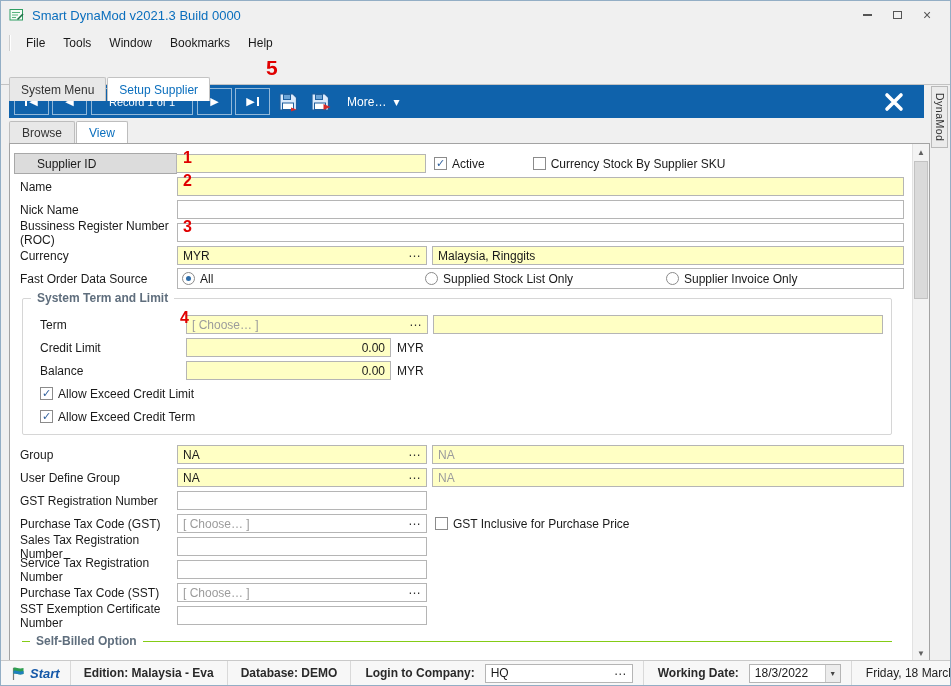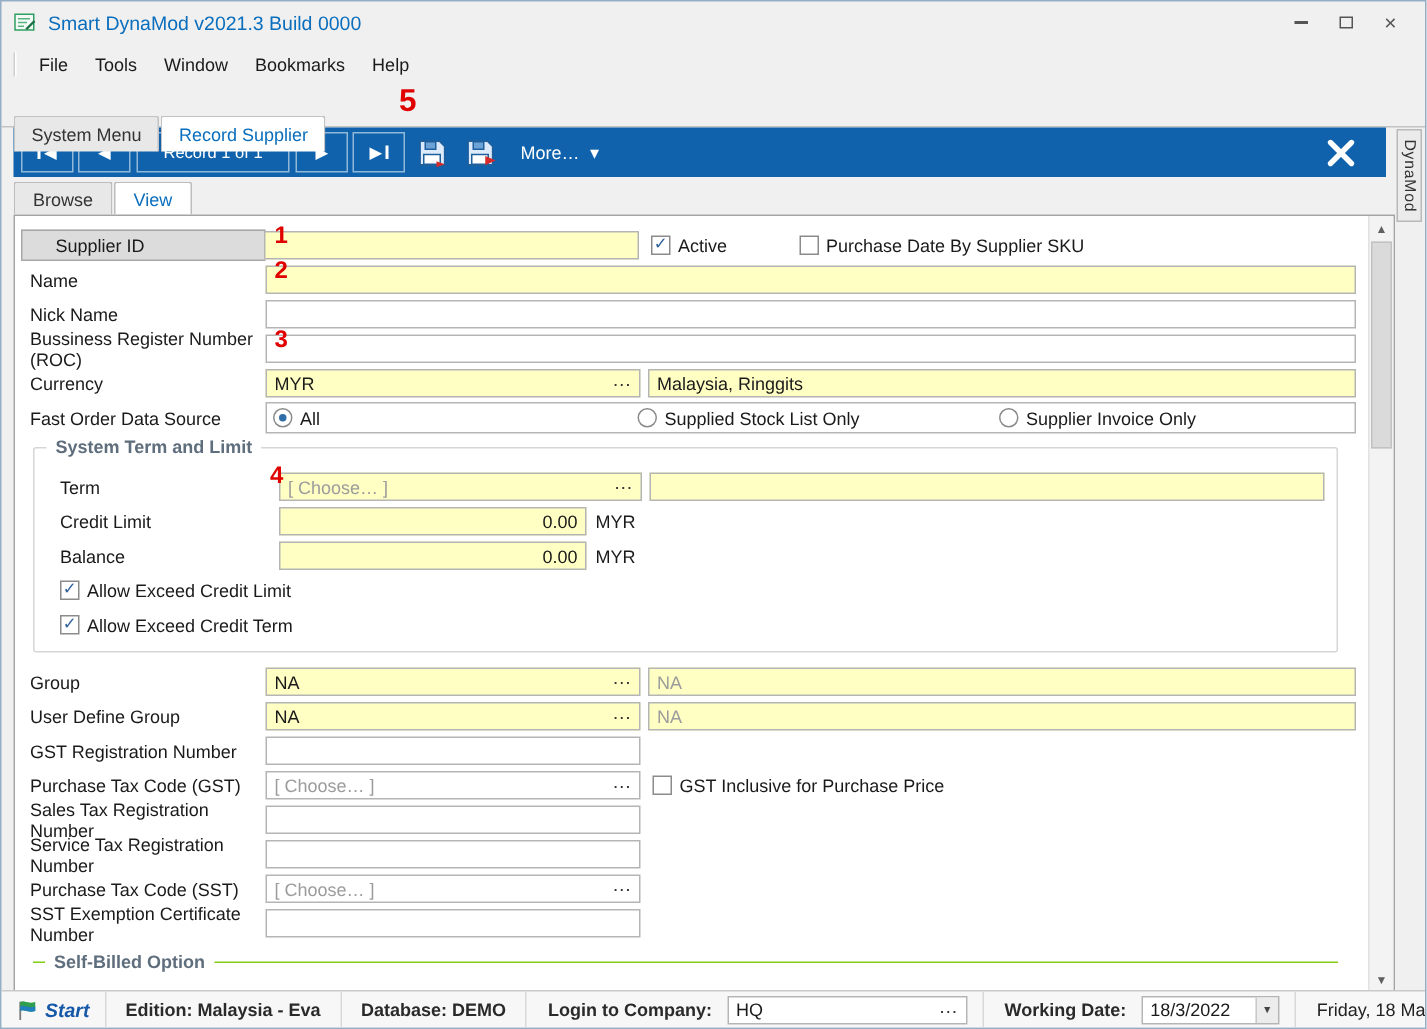--- a/index.html
+++ b/index.html
@@ -85,21 +85,21 @@
   .scroll-arrow.down { position:absolute; bottom:0; left:0; right:0; }
   .scroll-thumb { position:absolute; top:17px; left:1px; right:1px; height:138px; background:#dadada; border:1px solid #c2c2c2; }
 
   
   .statusbar { position:absolute; left:0; right:0; bottom:0; height:25px; background:#f7f7f7; border-top:1px solid #c9c9c9; display:flex; align-items:center; font-size:12px; }
   .sb-sep { width:1px; height:100%; background:#d9d9d9; flex:none; }
   .sb-start { display:flex; align-items:center; gap:4px; padding:0 10px; }
   .sb-start-label { font-style:italic; font-weight:bold; color:#1558a8; font-size:13px; }
   .sb-text { padding:0 13px; font-weight:bold; color:#2a2a2a; white-space:nowrap; }
   .sb-label { padding:0 10px 0 14px; font-weight:bold; color:#2a2a2a; white-space:nowrap; }
-  .sb-combo { width:160px; height:19px; background:#fff; border:1px solid #b5b5b5; display:flex; align-items:center; font-size:12px; padding:0 5px; margin-right:10px; flex:none; }
+  .sb-combo { width:148px; height:19px; background:#fff; border:1px solid #b5b5b5; display:flex; align-items:center; font-size:12px; padding:0 5px; margin-right:10px; flex:none; }
   .sb-date { width:92px; height:19px; background:#fff; border:1px solid #b5b5b5; display:flex; align-items:center; font-size:12px; padding-left:5px; margin-right:10px; flex:none; }
   .combo-btn { margin-left:auto; width:15px; height:100%; background:#ececec; border-left:1px solid #c9c9c9; display:flex; align-items:center; justify-content:center; font-size:7px; color:#444; }
   .sb-datetime { padding:0 14px; color:#222; white-space:nowrap; }
 
   .annotation { position:absolute; color:#e00000; font-weight:bold; font-size:16px; z-index:50; }
   .a5 { font-size:21px; }
 </style>
 </head>
 <body>
 
@@ -127,21 +127,21 @@
     <span class="menu-grip"></span>
     <span class="menu-item">File</span>
     <span class="menu-item">Tools</span>
     <span class="menu-item">Window</span>
     <span class="menu-item">Bookmarks</span>
     <span class="menu-item">Help</span>
   </div>
 
   <div class="tabrow">
     <div class="tab">System Menu</div>
-    <div class="tab active">Record Supplier</div>
+    <div class="tab active">Setup Supplier</div>
   </div>
 
   <div class="toolbar">
     <div class="nav-btn">
       <span class="vbar"></span>
         <span>◀</span>
     </div>
     <div class="nav-btn">
       <span>◀</span>
     </div>
@@ -195,21 +195,21 @@
       <div class="lbl-cell">Supplier ID</div>
       <div class="fld yellow w1" style="margin-left:-1px;"></div>
       <div class="cb-wrap" style="margin-left:8px;">
         <span class="cb">
             <span>✓</span>
           </span>
         <span class="cb-lbl">Active</span>
       </div>
       <div class="cb-wrap" style="margin-left:48px;">
         <span class="cb"></span>
-        <span class="cb-lbl">Purchase Date By Supplier SKU</span>
+        <span class="cb-lbl">Currency Stock By Supplier SKU</span>
       </div>
     </div>
 
     <div class="row">
       <div class="lbl">Name</div>
       <div class="fld yellow full"></div>
     </div>
 
     <div class="row">
       <div class="lbl">Nick Name</div>

